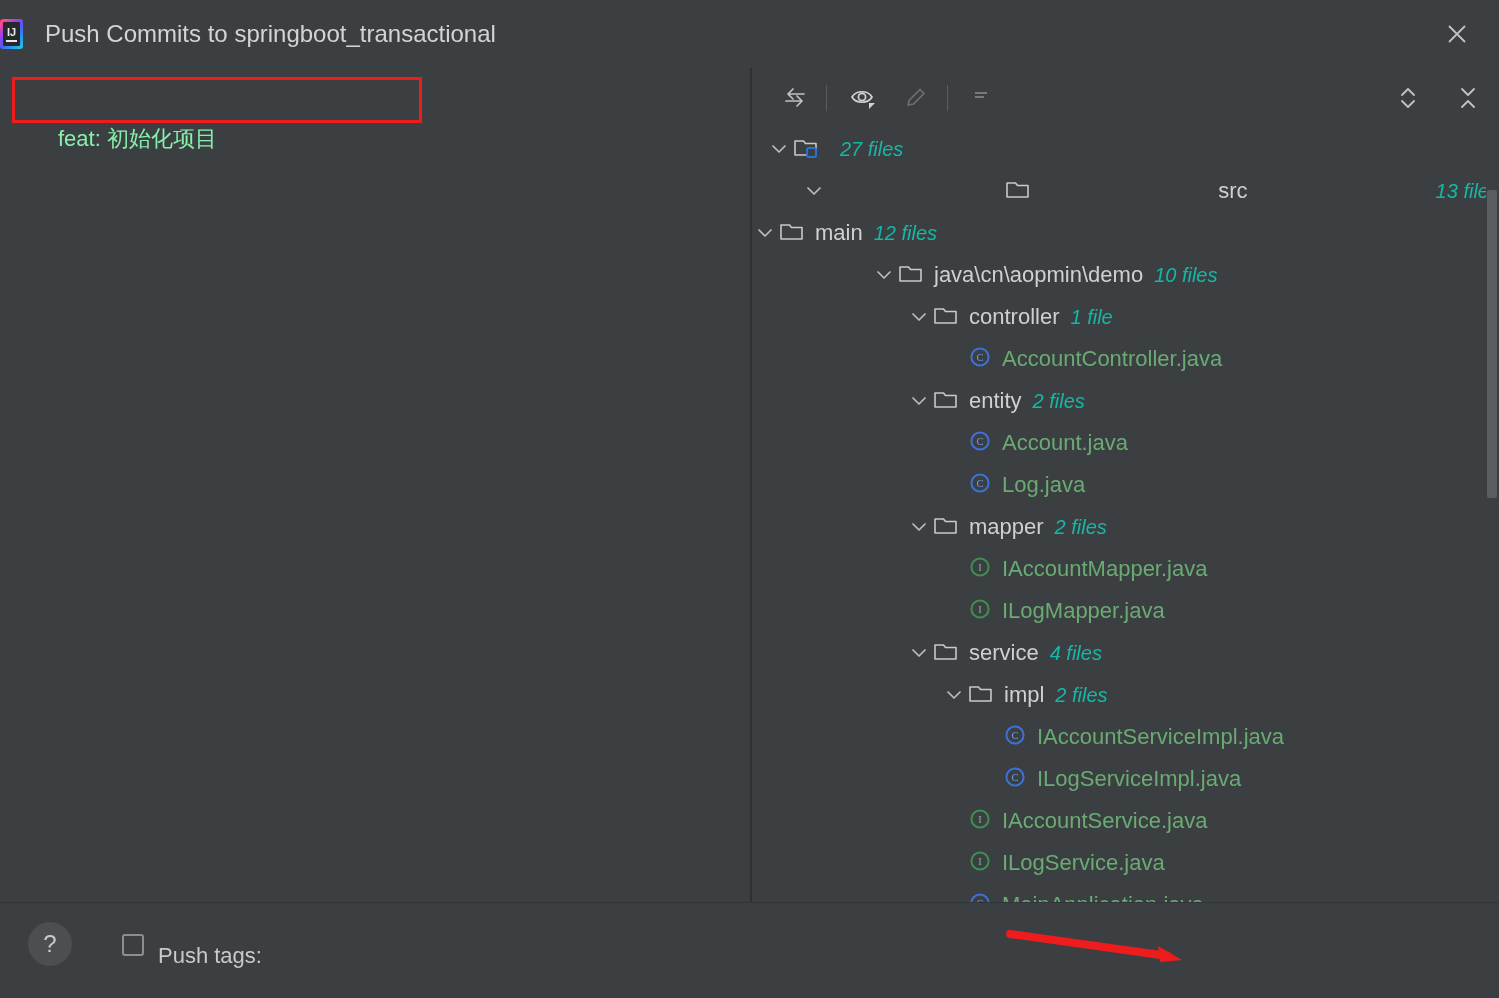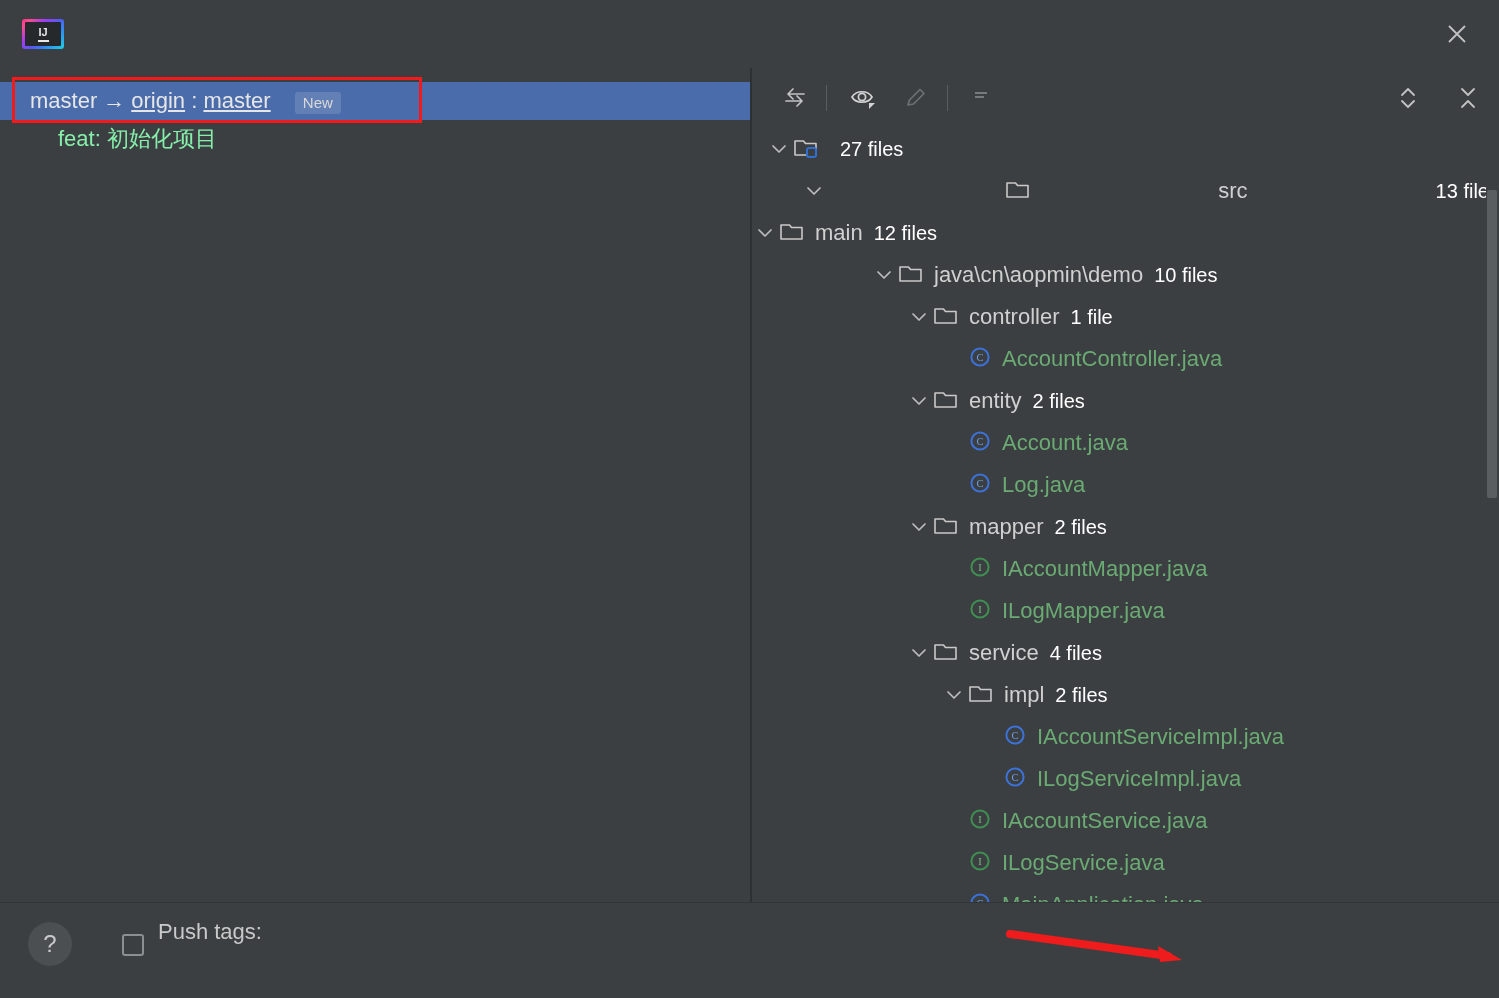--- a/index.html
+++ b/index.html
@@ -15,21 +15,21 @@
     background: #3c3f41;
   }
 
   
   .titlebar {
     position: absolute; left: 0; top: 0; width: 1499px; height: 68px;
     background: #3c3f41;
     display: flex; align-items: center;
   }
   .ij-logo {
-    width: 42px; height: 30px; margin-left: 22px; flex: none;
+    width: 23px; height: 30px; flex: none;
     border-radius: 3px; position: relative;
     background: linear-gradient(135deg,#ff318c 0%, #fc4b8b 12%, #a03cf0 33%, #4f5cf5 55%, #2e8df0 72%, #1fd0e6 100%);
     padding: 3px;
   }
   .ij-logo-inner {
     width: 100%; height: 100%;
     background: #26292c; border-radius: 1px;
     display: flex; flex-direction: column;
     align-items: center; justify-content: center;
   }
@@ -128,21 +128,21 @@
     cursor: pointer;
   }
   .chev {
     width: 26px; height: 26px; flex: none;
     display: flex; align-items: center; justify-content: center;
   }
   .chev-spacer { width: 26px; flex: none; }
   .node-icon { flex: none; display: flex; align-items: center; justify-content: center; margin-right: 9px; }
   .node-label { font-size: 22px; color: #d0d0d0; }
   .node-label.file { color: #6aab73; }
-  .node-count { font-size: 20px; color: #ffffff; margin-left: 11px; }
+  .node-count { font-size: 20px; color: #14b8a6; margin-left: 11px; font-style: italic; }
 
   
   .scrollbar-track {
     position: absolute; right: 0; top: 60px;
     width: 13px; height: 774px; background: #3c3f41;
   }
   .scrollbar-thumb {
     position: absolute; right: 2px; top: 62px;
     width: 10px; height: 308px;
     background: #5b5e60; border-radius: 2px;
@@ -161,53 +161,46 @@
     display: flex; align-items: center; justify-content: center;
     color: #c9c9c9; font-size: 24px; cursor: pointer;
   }
   .push-tags-check {
     position: absolute; left: 122px; top: 31px;
     width: 22px; height: 22px;
     border: 2px solid #8c8f91; border-radius: 3px;
     background: #3c3f41; cursor: pointer;
   }
   .push-tags-label {
-    position: absolute; left: 158px; top: 16px;
+    position: absolute; left: 158px; top: 40px;
     color: #c9c9c9; font-size: 22px; white-space: nowrap;
   }
   .red-arrow { position: absolute; left: 1000px; top: 920px; pointer-events: none; }
 </style>
 </head>
 <body>
 
 <div id="app">
 
   <div class="titlebar">
     <div class="ij-logo">
       <div class="ij-logo-inner">
         <div class="ij-logo-text">IJ</div>
         <div class="ij-logo-bar"></div>
       </div>
     </div>
+    <div class="title-text">Push Commits to springboot_transactional</div>
     <div class="title-close">
       <svg width="22" height="22" viewBox="0 0 22 22">
         <path d="M3 3 L19 19 M19 3 L3 19" stroke="#c2c2c2" stroke-width="1.8" fill="none"></path>
       </svg>
     </div>
   </div>
 
   <div class="left-panel">
-    <div class="commit-row-selected">
-      <div class="branch-text">
-        <span>master</span><span class="branch-arrow">→</span><span class="branch-link">origin</span>
-        <span>:</span>
-        <span class="branch-link">master</span>
-        <span class="new-badge">New</span>
-      </div>
-    </div>
     <div class="annot-box"></div>
     <div class="commit-msg">feat: 初始化项目</div>
   </div>
 
   <div class="v-divider"></div>
 
   <div class="right-panel">
 
     <div class="tree-toolbar">
       <div class="tb-btn">

